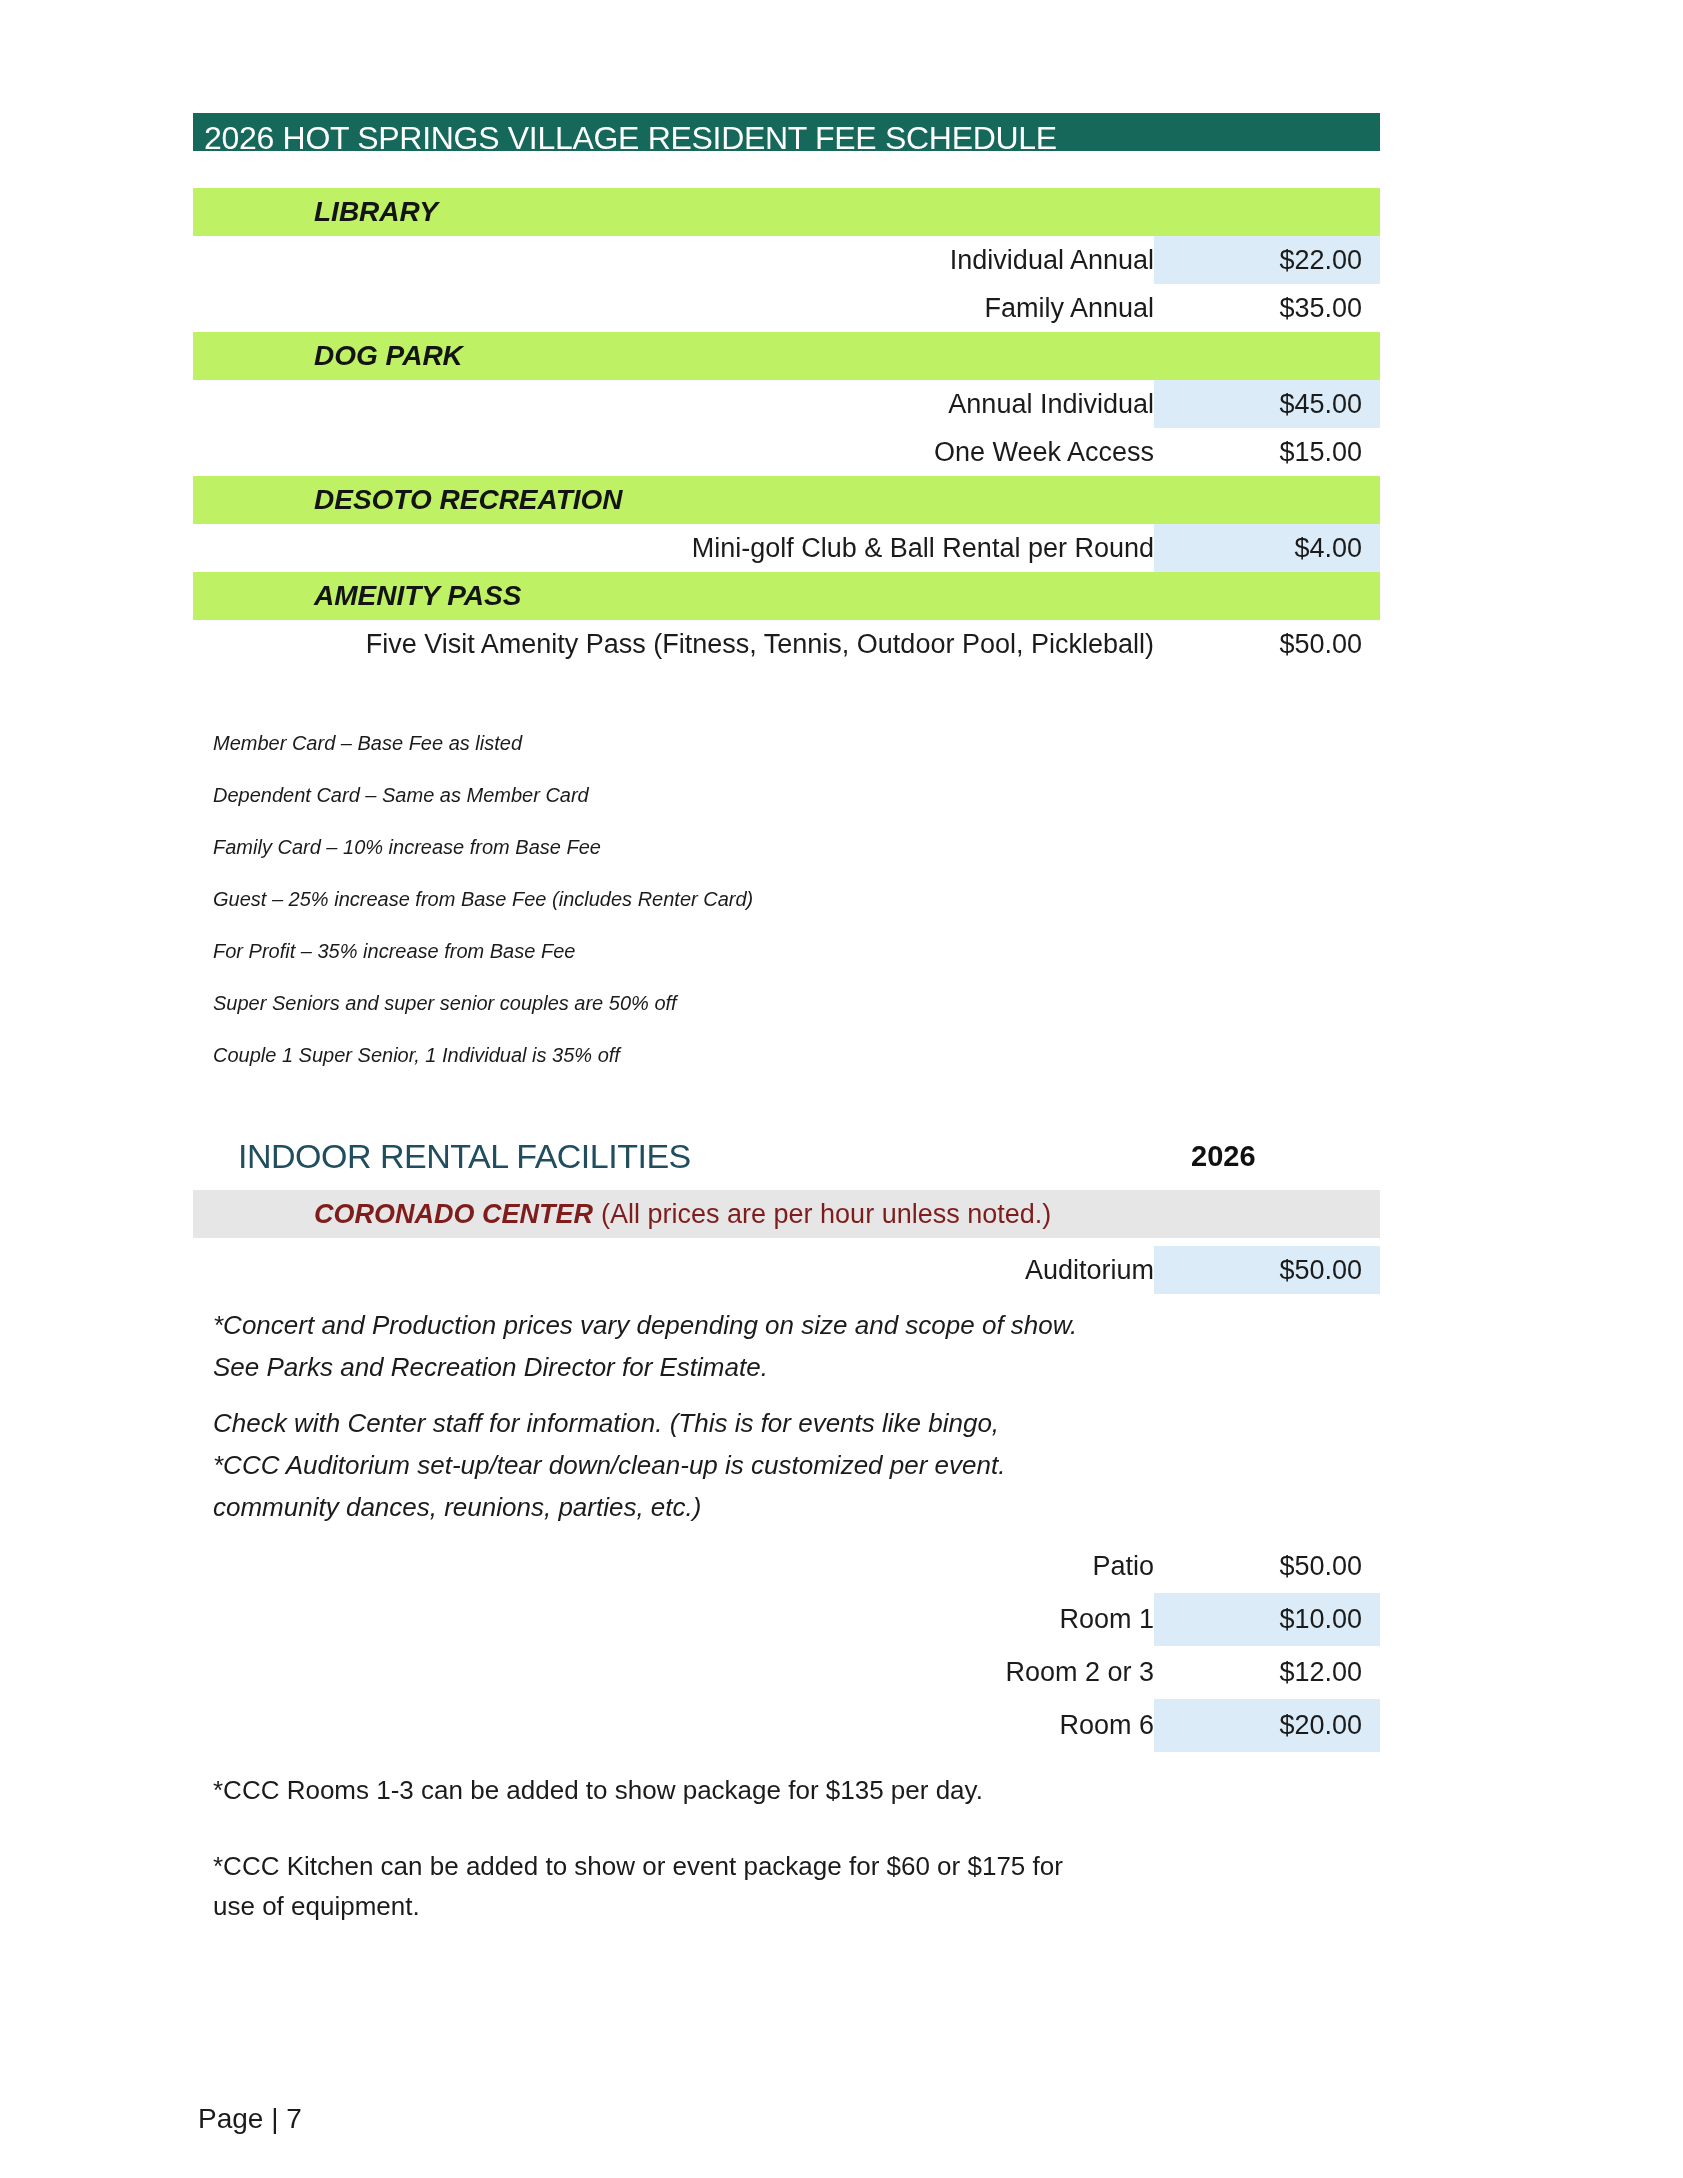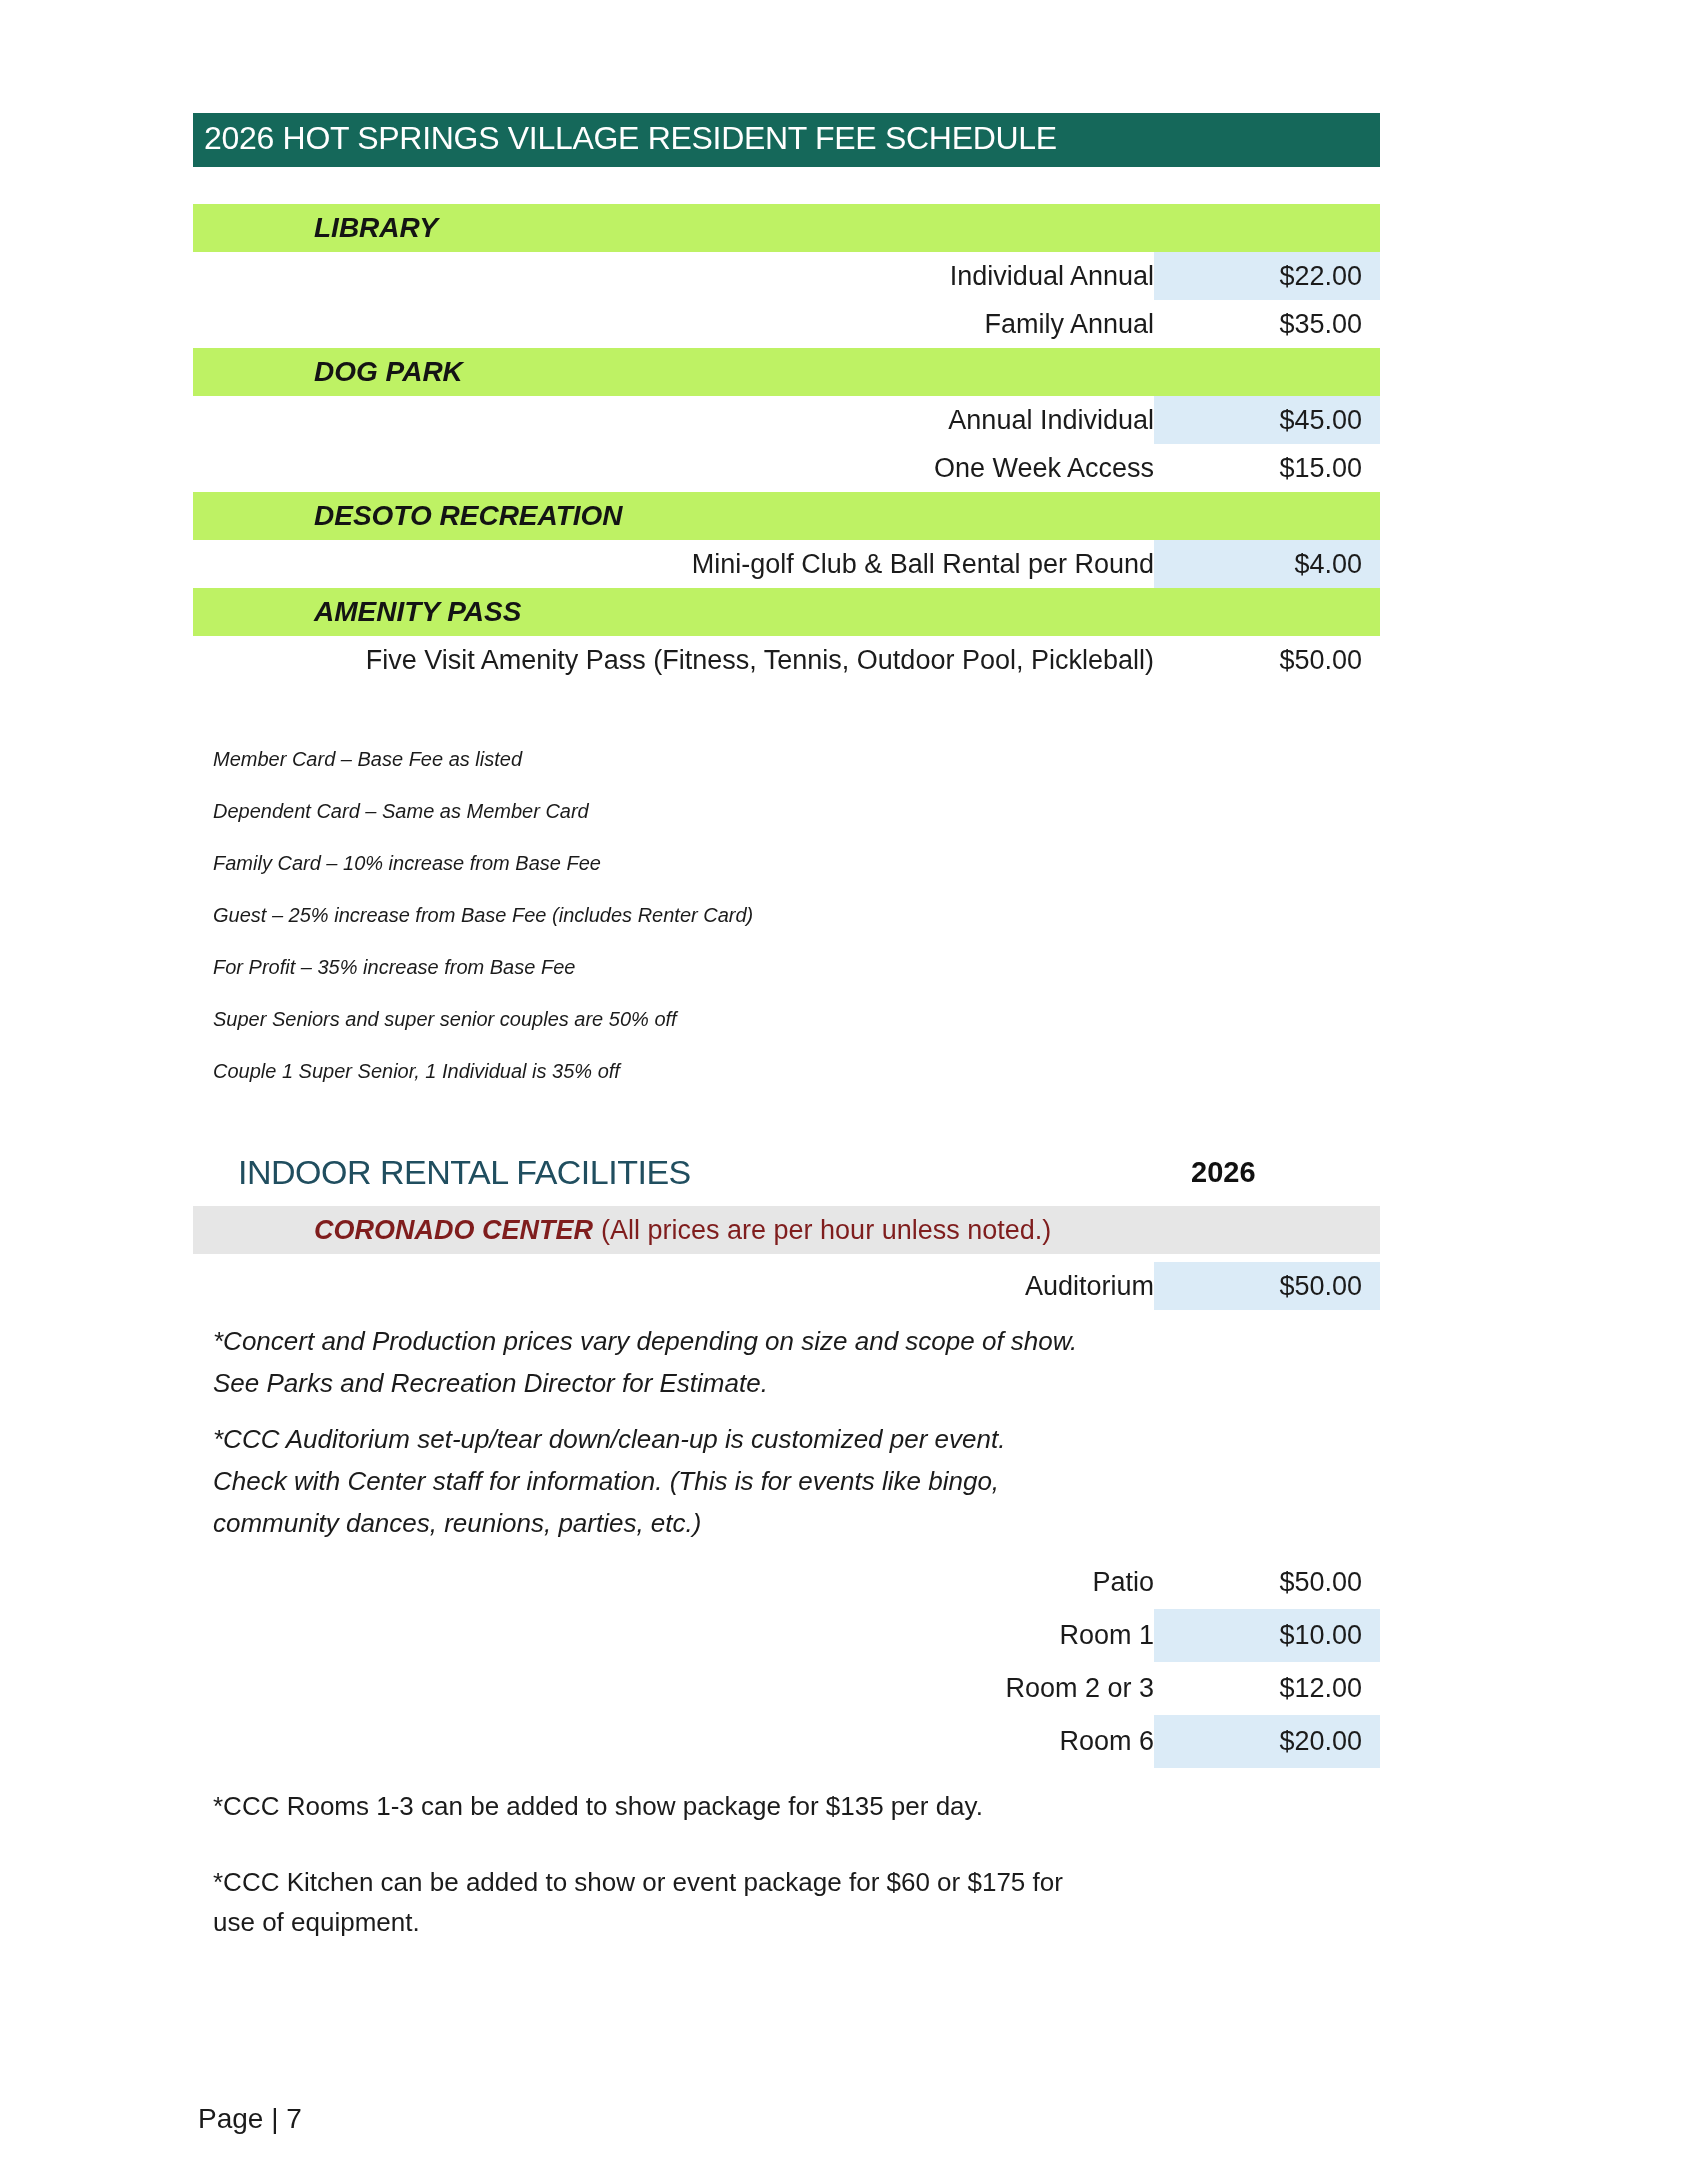--- a/index.html
+++ b/index.html
@@ -7,21 +7,21 @@
     position:relative;
     width:1683px; height:2178px;
     background:#ffffff;
     font-family:"Liberation Sans", sans-serif;
     color:#1b1b1b;
     overflow:hidden;
   }
   .content { position:absolute; left:193px; top:113px; width:1187px; }
 
   .title-bar {
-    height:54px; background:#15685A; color:#ffffff;
+    height:38px; background:#15685A; color:#ffffff;
     font-size:32px; line-height:50px; letter-spacing:-0.3px;
     padding-left:11px; box-sizing:border-box;
     white-space:nowrap;
   }
 
   .fee-table { margin-top:37px; }
   .bar {
     height:48px; background:#bef264;
     display:flex; align-items:center;
     padding-left:121px; box-sizing:border-box;
@@ -157,22 +157,22 @@
       <div class="lbl">Auditorium</div>
       <div class="price hl">$50.00</div>
     </div>
 
     <div class="inote first">
       <div>*Concert and Production prices vary depending on size and scope of show.</div>
       <div>See Parks and Recreation Director for Estimate.</div>
     </div>
 
     <div class="inote second">
+      <div>Check with Center staff for information. (This is for events like bingo,</div>
       <div>*CCC Auditorium set-up/tear down/clean-up is customized per event.</div>
-      <div>Check with Center staff for information. (This is for events like bingo,</div>
       <div>community dances, reunions, parties, etc.)</div>
     </div>
 
     <div class="room-rows">
       <div class="frow">
         <div class="lbl">Patio</div>
         <div class="price">$50.00</div>
       </div>
       <div class="frow">
         <div class="lbl">Room 1</div>

